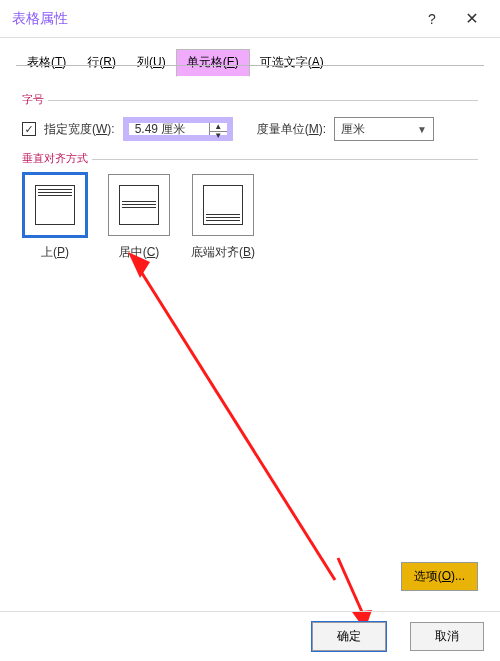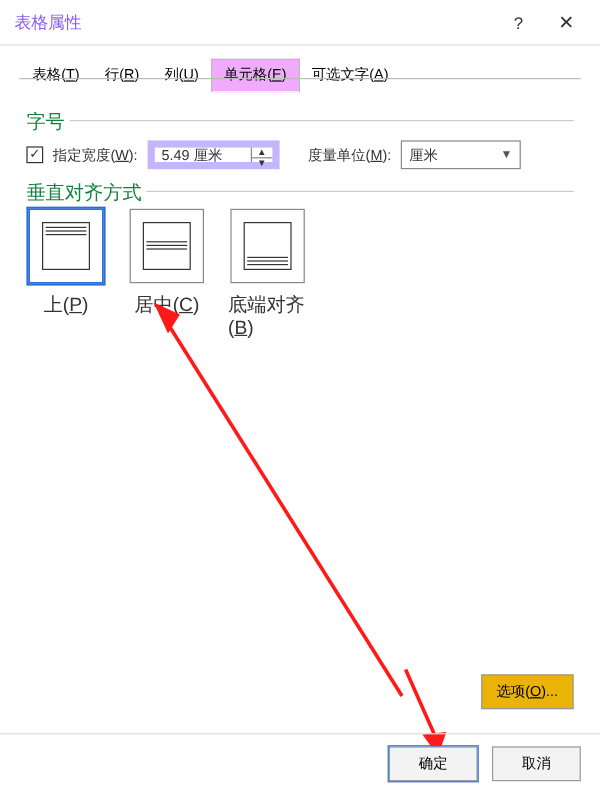--- a/index.html
+++ b/index.html
@@ -8,41 +8,41 @@
   .title { font-size:14px; color:#8b5cf6; flex:1;}
   .tbtn { width:40px; height:30px; display:flex; align-items:center; justify-content:center; font-size:16px; color:#333;}
   .tbtn.help { font-size:14px;}
   .tabs { display:flex; padding:10px 16px 0 16px; }
   .tab { height:28px; padding:4px 10px; font-size:12px; border:1px solid transparent; margin-right:-1px; position:relative; top:1px;}
   .tab.active { border:1px solid #bbb; border-bottom:1px solid #fff; background:#f0abfc; }
   .tab u { text-decoration:underline; }
   .hr { position:absolute; left:16px; right:16px; top:65px; height:1px; background:#bbb; }
   .content { padding:10px 22px 0 22px; font-size:12px; color:#333; }
   .fieldset-wrap { position:relative; margin-bottom:4px;}
-  .fieldset-wrap .fs-label { position:absolute; top:-8px; left:0; background:#fff; padding:0 4px 0 0; font-size:16px; color:#15803d;font-family:Liberation Mono, monospace;}
+  .fieldset-wrap .fs-label { position:absolute; top:-8px; left:0; background:#fff; padding:0 4px 0 0; font-size:11px; color:#be185d;font-family:Liberation Mono, monospace;}
   .fieldset-wrap .fs-line { height:1px; background:#ccc; margin-top:0; margin-bottom:14px;}
   .row1 { display:flex; align-items:center; gap:8px; margin:16px 0 18px 0;}
   .checkbox { width:14px; height:14px; border:1px solid #333; display:flex; align-items:center; justify-content:center; font-size:11px; line-height:1;}
   .num-input { display:flex; align-items:center; border:6px solid #c4b5fd; height:24px; width:110px; }
   .num-input .val { flex:1; padding:0 6px; font-size:12px;}
   .spin { display:flex; flex-direction:column; width:18px; height:100%; border-left:1px solid #888;}
   .spin div { flex:1; display:flex; align-items:center; justify-content:center; font-size:8px; line-height:1; color:#333;}
   .spin div:first-child { border-bottom:1px solid #888;}
   .select { border:1px solid #888; height:24px; width:100px; display:flex; align-items:center; justify-content:space-between; padding:0 6px; font-size:12px;}
   .select .chev { font-size:10px; color:#555;}
   .align-row { display:flex; gap:18px; margin:14px 0 8px 0;}
   .opt { display:flex; flex-direction:column; align-items:center; width:66px;}
   .opt .box { width:62px; height:62px; border:1px solid #888; background:#fff; display:flex; align-items:center; justify-content:center; margin-bottom:8px;}
   .opt.selected .box { outline:2px solid #2a6fd6; outline-offset:0px; border:1px solid #2a6fd6;}
   .inner { width:40px; height:40px; border:1px solid #333; position:relative;}
   .bars { position:absolute; left:2px; right:2px; display:flex; flex-direction:column; gap:2px;}
   .bars div{ height:1px; background:#333;}
-  .opt .lab { font-size:16px; text-align:left;}
+  .opt .lab { font-size:12px; text-align:left;}
   .options-btn { position:absolute; right:22px; bottom:70px; border:1px solid #999; background:#eab308; padding:5px 12px; font-size:12px;}
-  .footer { position:absolute; left:0; right:0; bottom:0; height:50px; border-top:1px solid #ddd; display:flex; align-items:center; justify-content:flex-end; gap:12px; padding:0 16px;}
+  .footer { position:absolute; left:0; right:0; bottom:0; height:50px; border-top:1px solid #ddd; display:flex; align-items:center; justify-content:flex-end; gap:24px; padding:0 16px;}
   .btn { border:1px solid #999; background:#f3f3f3; padding:5px 24px; font-size:12px; }
   .btn.primary { outline:1px solid #2a6fd6;}
   svg.arrow { position:absolute; pointer-events:none;}
 </style>
 </head>
 <body>
 
 <div class="titlebar">
   <div class="title">表格属性</div>
   <div class="tbtn help">?</div>

